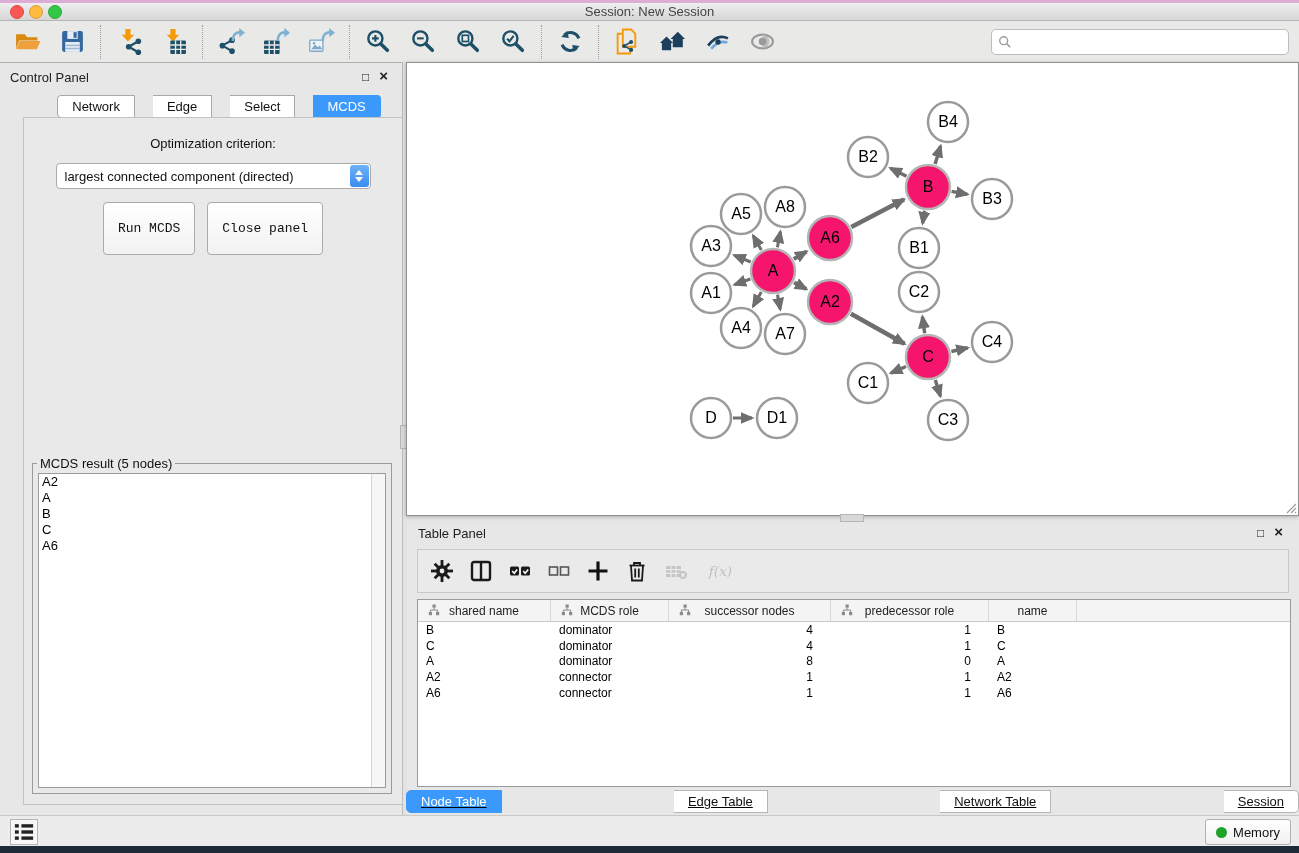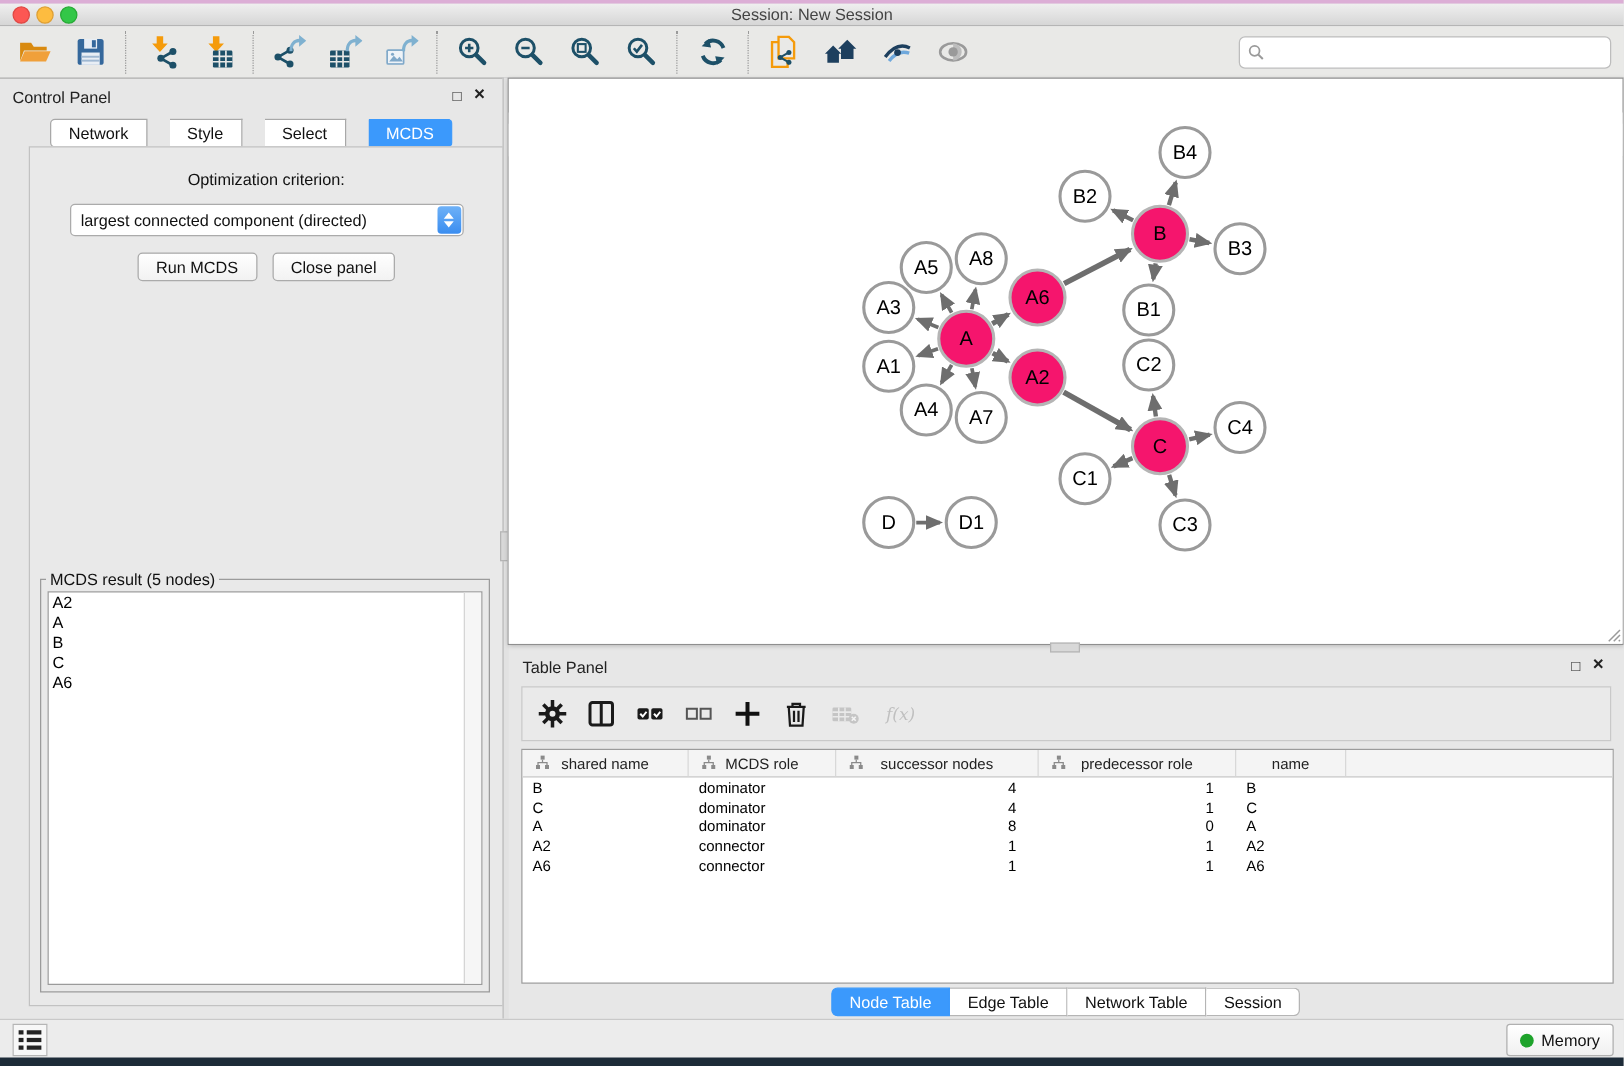--- a/index.html
+++ b/index.html
@@ -28,38 +28,38 @@
   .toolbar .spacer{flex:1;}
   .search-wrap{position:absolute;right:10px;top:8px;width:296px;height:24px;background:#fff;
     border:1px solid #bdbdbd;border-radius:5px;display:flex;align-items:center;}
   .search-wrap svg{width:14px;height:14px;margin-left:6px;}
   .search-wrap input{border:none;outline:none;flex:1;height:18px;font-size:13px;background:transparent;}
   
   .control-panel{position:absolute;left:0;top:62px;width:402px;height:753px;}
   .cp-header{position:absolute;left:10px;top:8px;font-size:13px;color:#222;}
   .panel-btns{position:absolute;right:14px;top:8px;display:flex;gap:10px;font-size:12px;color:#222;}
   .panel-btns span{cursor:default;font-weight:bold;}
-  .cp-tabs{position:absolute;left:0;top:33px;width:100%;display:flex;justify-content:center;gap:18px;}
+  .cp-tabs{position:absolute;left:18px;top:33px;width:100%;display:flex;justify-content:center;gap:18px;}
   .cp-tab{font-size:13px;padding:3px 14px;background:#fff;border:1px solid #a8a8a8;border-left:none;color:#111;cursor:default;}
   .cp-tab:first-child{border-left:1px solid #a8a8a8;border-radius:4px 0 0 4px;}
   .cp-tab:last-child{border-radius:0 4px 4px 0;}
   .cp-tab.selected{background:var(--accent,#3b99fc);border-color:var(--accent,#3b99fc);color:#fff;}
   .cp-box{position:absolute;left:23px;top:55px;width:378px;height:686px;border:1px solid #c2c2c2;background:#e9e9e9;}
   .opt-label{margin-top:18px;text-align:center;font-size:13px;color:#111;}
   .dropdown{position:relative;margin:12px auto 0;width:313px;height:24px;background:#fff;
     border:1px solid #ababab;border-radius:4px;display:flex;align-items:center;cursor:default;}
   .dropdown .val{flex:1;font-size:13px;padding-left:8px;color:#111;white-space:nowrap;}
   .dd-stepper{width:19px;height:22px;margin-right:1px;border-radius:3px;
     background:linear-gradient(#6eb1f7,#3a8df0);display:flex;flex-direction:column;align-items:center;justify-content:center;gap:2px;}
   .dd-stepper i{width:0;height:0;border-left:4px solid transparent;border-right:4px solid transparent;}
   .dd-stepper i.up{border-bottom:5px solid #fff;}
   .dd-stepper i.down{border-top:5px solid #fff;}
   .cp-buttons{display:flex;justify-content:center;gap:12px;margin-top:13px;}
-  .btn{font-size:13px;padding:3px 14px;background:linear-gradient(#ffffff,#f2f2f2);
-    border:1px solid #ababab;border-radius:4px;color:#111;cursor:default;}
+  .btn{font-size:13px;padding:18px 14px;background:linear-gradient(#ffffff,#f2f2f2);
+    border:1px solid #ababab;border-radius:4px;color:#111;cursor:default;font-family:Liberation Mono, monospace;}
   .result-box{position:absolute;left:8px;top:338px;width:358px;height:336px;
     border:1px solid #9b9b9b;margin:0;padding:0 0 0 0;background:transparent;}
   .result-box legend{font-size:13px;margin-left:4px;padding:0 3px;color:#111;}
   .result-list{position:absolute;left:5px;top:2px;right:5px;bottom:5px;background:#fff;
     border:1px solid #9b9b9b;overflow:hidden;}
   .result-item{font-size:13px;line-height:16px;padding-left:3px;color:#000;}
   .result-scroll{position:absolute;top:0;right:0;bottom:0;width:13px;background:#f6f6f6;border-left:1px solid #d5d5d5;}
   
   .vdivider{position:absolute;left:402px;top:62px;width:4px;height:753px;background:#e2e2e2;border-left:1px solid #bdbdbd;}
   .vdivider .handle{position:absolute;left:-3px;top:363px;width:9px;height:22px;background:#d8d8d8;border:1px solid #b5b5b5;}
@@ -83,21 +83,21 @@
   .tp-icon.disabled{opacity:.45;}
   .tbl{position:absolute;left:11px;top:79px;width:872px;height:186px;background:#fff;
     border:1px solid #9b9b9b;overflow:hidden;}
   .tbl-head{display:flex;height:21px;background:#f4f4f4;border-bottom:1px solid #c9c9c9;}
   .th{position:relative;display:flex;align-items:center;justify-content:center;
     font-size:12px;color:#222;border-right:1px solid #d8d8d8;box-sizing:border-box;cursor:default;}
   .th svg{position:absolute;left:5px;width:12px;height:12px;}
   .tbl-row{display:flex;height:15.8px;align-items:center;}
   .td{font-size:12px;color:#000;box-sizing:border-box;padding-left:8px;white-space:nowrap;}
   .td.right{text-align:right;padding-right:18px;padding-left:0;}
-  .table-tabs{position:absolute;left:0;top:270px;width:100%;display:flex;justify-content:center;}
+  .table-tabs{position:absolute;left:0;top:270px;width:100%;display:flex;justify-content:space-between;text-decoration:underline;}
   .t-tab{font-size:13px;padding:3px 14px;background:#fff;border:1px solid #b5b5b5;border-left:none;color:#111;cursor:default;}
   .t-tab:first-child{border-left:1px solid #b5b5b5;border-radius:5px 0 0 5px;}
   .t-tab:last-child{border-radius:0 5px 5px 0;}
   .t-tab.selected{background:var(--accent,#3b99fc);border-color:var(--accent,#3b99fc);color:#fff;}
   
   .hdivider{position:absolute;left:406px;top:514px;width:893px;height:6px;}
   .hdivider .handle{position:absolute;left:434px;top:0;width:22px;height:6px;background:#d8d8d8;border:1px solid #b5b5b5;}
   
   .statusbar{position:absolute;left:0;top:815px;width:1299px;height:31px;
     background:#ececec;border-top:1px solid #c9c9c9;}
@@ -294,21 +294,21 @@
 </div>
 
 <div class="control-panel">
   <div class="cp-header">Control Panel</div>
   <div class="panel-btns">
     <span>□</span>
     <span style="font-size:15px;line-height:12px;">×</span>
   </div>
   <div class="cp-tabs" id="cp-tabs">
       <div class="cp-tab">Network</div>
-      <div class="cp-tab">Style</div>
+      <div class="cp-tab">Edge</div>
       <div class="cp-tab">Select</div>
       <div class="cp-tab selected">MCDS</div>
     </div>
   <div class="cp-box">
     <div class="opt-label">Optimization criterion:</div>
     <div class="dropdown">
       <span class="val">largest connected component (directed)</span>
       <span class="dd-stepper">
           <i class="up"></i>
           <i class="down"></i>

